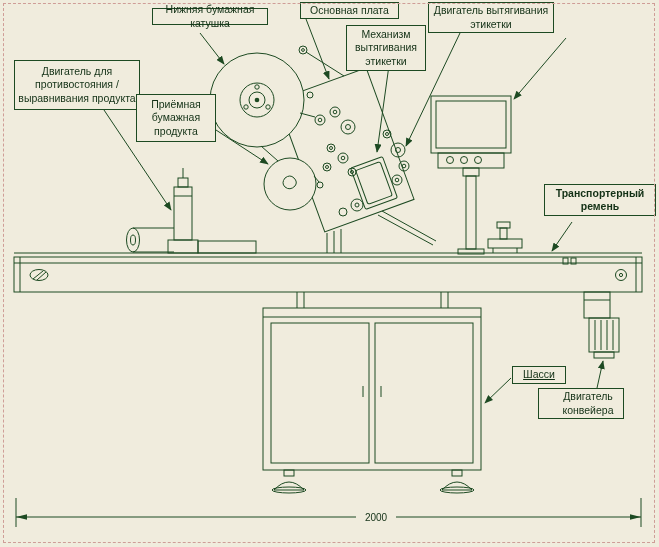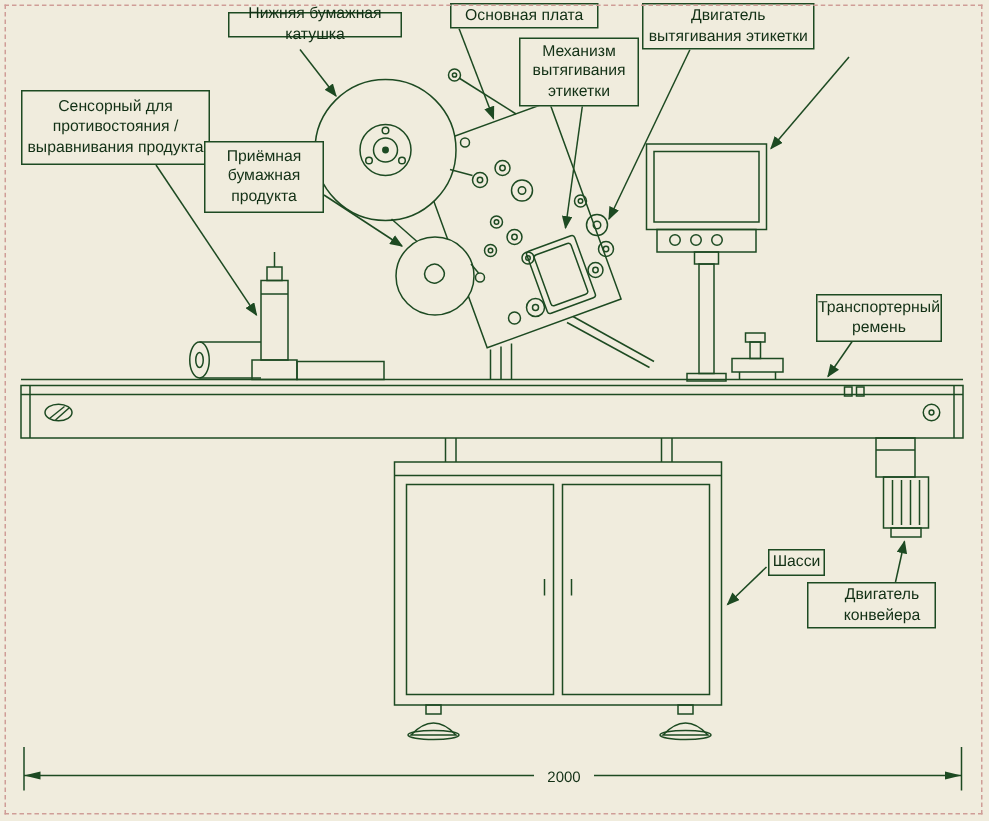--- a/index.html
+++ b/index.html
@@ -218,21 +218,21 @@
       <line class="ln" x1="396" y1="517" x2="641" y2="517"></line>
       <path class="dot" d="M16,517 L27,514.3 L27,519.7 Z"></path>
       <path class="dot" d="M641,517 L630,514.3 L630,519.7 Z"></path>
       <text x="376" y="521" text-anchor="middle">2000</text>
     </g>
   </svg>
 
   <div class="callout" style="left:112px; top:8px;  width:116px; height:17px;margin-left:40px;">Нижняя бумажная катушка</div>
   <div class="callout" style="left:252px; top:2px;  width:99px;  height:17px;margin-left:48px;">Основная плата</div>
   <div class="callout" style="left:346px; top:12px; width:80px;  height:46px;margin-top:13px;">Механизм вытягивания этикетки</div>
-  <div class="callout" style="left:428px; top:2px;  width:115px; height:31px;">Двигатель вытягивания этикетки</div>
-  <div class="callout" style="left:14px;  top:60px; width:126px; height:50px;">Сенсорный для противостояния / выравнивания продукта</div>
+  <div class="callout" style="left:428px; top:2px;  width:126px; height:31px;">Двигатель вытягивания этикетки</div>
+  <div class="callout" style="left:14px;  top:60px; width:126px; height:50px;">Двигатель для противостояния / выравнивания продукта</div>
   <div class="callout" style="left:136px; top:94px; width:80px;  height:48px;">Приёмная бумажная продукта</div>
-  <div class="callout" style="left:544px; top:196px;width:84px; height:32px;">Транспортерный ремень</div>
-  <div class="callout" style="left:512px; top:366px;width:38px;  height:18px;">Шасси</div>
+  <div class="callout" style="left:544px; top:184px;width:112px; height:32px;font-weight:bold;">Транспортерный ремень</div>
+  <div class="callout" style="left:512px; top:366px;width:54px;  height:18px;text-decoration:underline;">Шасси</div>
   <div class="callout" style="left:538px; top:388px;width:86px;  height:31px;padding-left:17px;">Двигатель конвейера</div>
 
   <div class="frame"></div>
 </div>
 
 </body></html>

